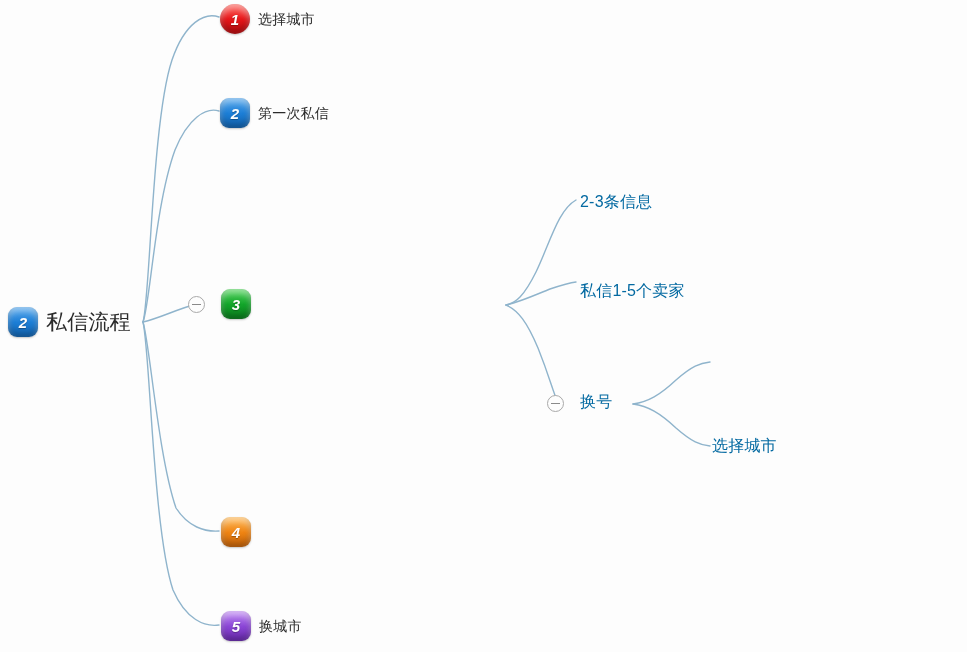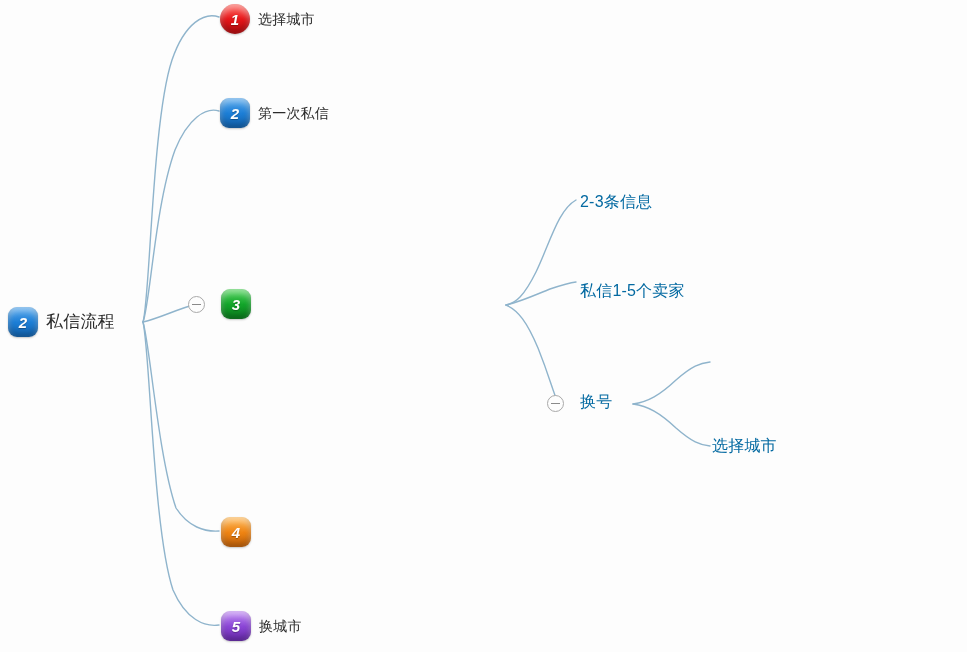--- a/index.html
+++ b/index.html
@@ -43,21 +43,21 @@
     font-size: 15px;
     color: #ffffff;
     text-shadow: 0 1px 1px rgba(0,0,0,0.30);
     box-shadow: inset 0 -4px 7px rgba(0,0,0,0.22),
                 inset 0 4px 6px rgba(255,255,255,0.45),
                 0 1px 2px rgba(0,0,0,0.22);
     margin-right: 8px;
   }
   .badge.round { border-radius: 50%; }
   .label {
-    font-size: 17px;
+    font-size: 21px;
     color: #2b2b2b;
     letter-spacing: 0.2px;
     line-height: 30px;
   }
   .label.plain { font-size: 16px; color: #0369a1; }
   .toggle {
     position: absolute;
     width: 17px;
     height: 17px;
     border: 1px solid #a9a9a9;

